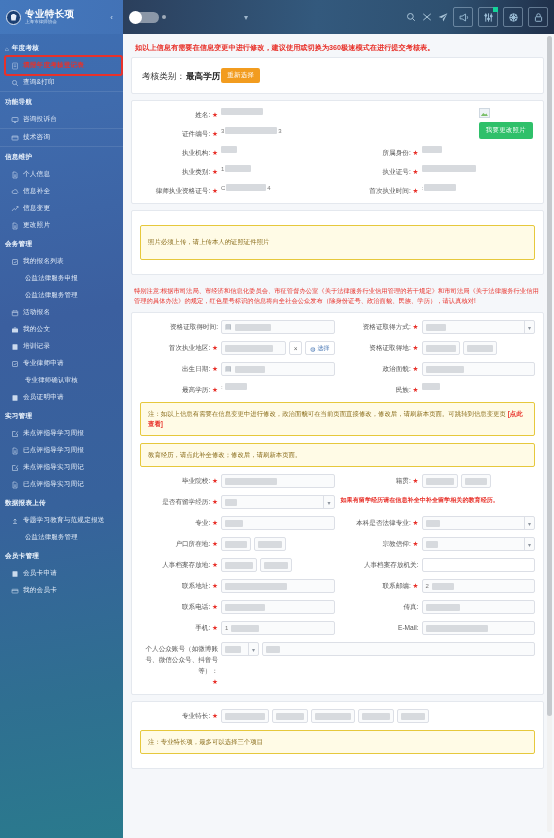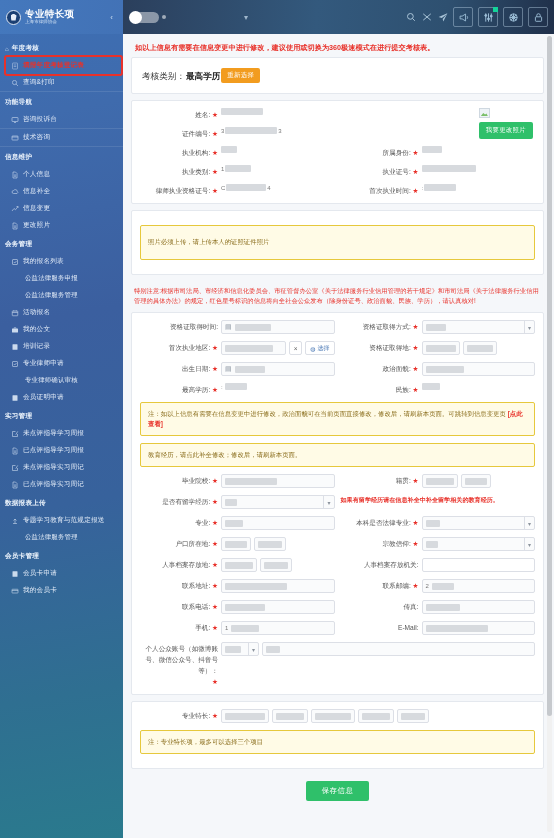--- a/index.html
+++ b/index.html
@@ -712,22 +712,19 @@
                 <span class="mask" style="width:28px;"></span>
               </span>
               <span class="chip">
                 <span class="mask" style="width:24px;"></span>
               </span>
             </span>
         </div>
         <div class="note-yellow">注：专业特长项，最多可以选择三个项目</div>
       </div>
 
-      <div class="save-wrap">
-        <button class="btn-save">保存信息</button>
-      </div>
     </div>
 
     <div class="vscroll">
       <div class="vthumb"></div>
     </div>
   </div>
 </div>
 
 </body></html>

